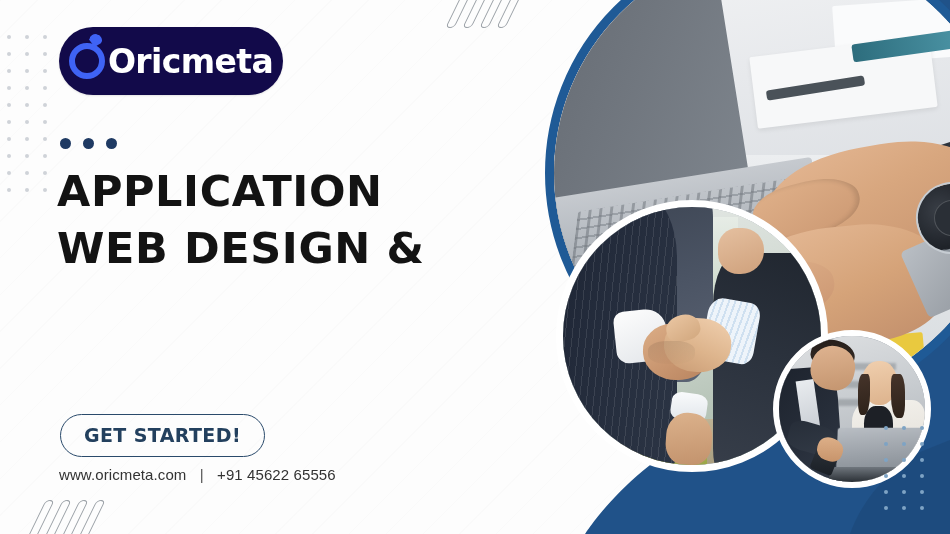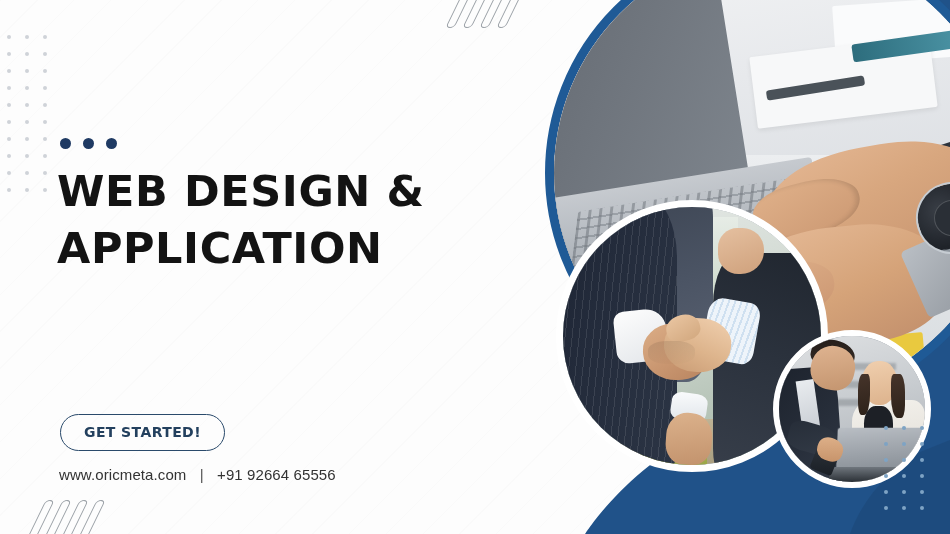--- a/index.html
+++ b/index.html
@@ -289,21 +289,21 @@
 
   .cta {
     position:absolute; left:3px; top:414px;
     padding:9px 23px 10px;
     border:1.6px solid #2a4a6b;
     border-radius:22px;
     background:transparent;
     color:#23405e;
     font-family:"DejaVu Sans", sans-serif;
     font-weight:700;
-    font-size:14px;
+    font-size:19px;
     letter-spacing:0.4px;
     cursor:pointer;
   }
 
   .contact {
     position:absolute; left:2px; top:466px;
     font-size:15px;
     color:#333333;
     letter-spacing:0.1px;
     white-space:nowrap;
@@ -487,35 +487,41 @@
     <span></span>
       <span></span>
       <span></span>
     <span></span>
       <span></span>
       <span></span>
   </div>
 
   <div class="content">
 
+    <div class="logo">
+      <div class="logo-inner">
+        <span class="logo-o"></span>
+        <span class="logo-word">Oricmeta</span>
+      </div>
+    </div>
 
     <div class="dots-row">
       <span class="d"></span>
       <span class="d"></span>
       <span class="d"></span>
     </div>
 
     <h1 class="headline">
+      <span class="l">APPLICATION</span>
       <span class="l">WEB DESIGN &amp;</span>
-      <span class="l">APPLICATION</span>
     </h1>
 
 
     <button class="cta">GET STARTED!</button>
 
     <div class="contact">
       <a href="#">www.oricmeta.com</a>
       <span class="sep">|</span>
-      <a href="#">+91 92664 65556</a>
+      <a href="#">+91 45622 65556</a>
     </div>
 
   </div>
 </div>
 
 </body></html>

